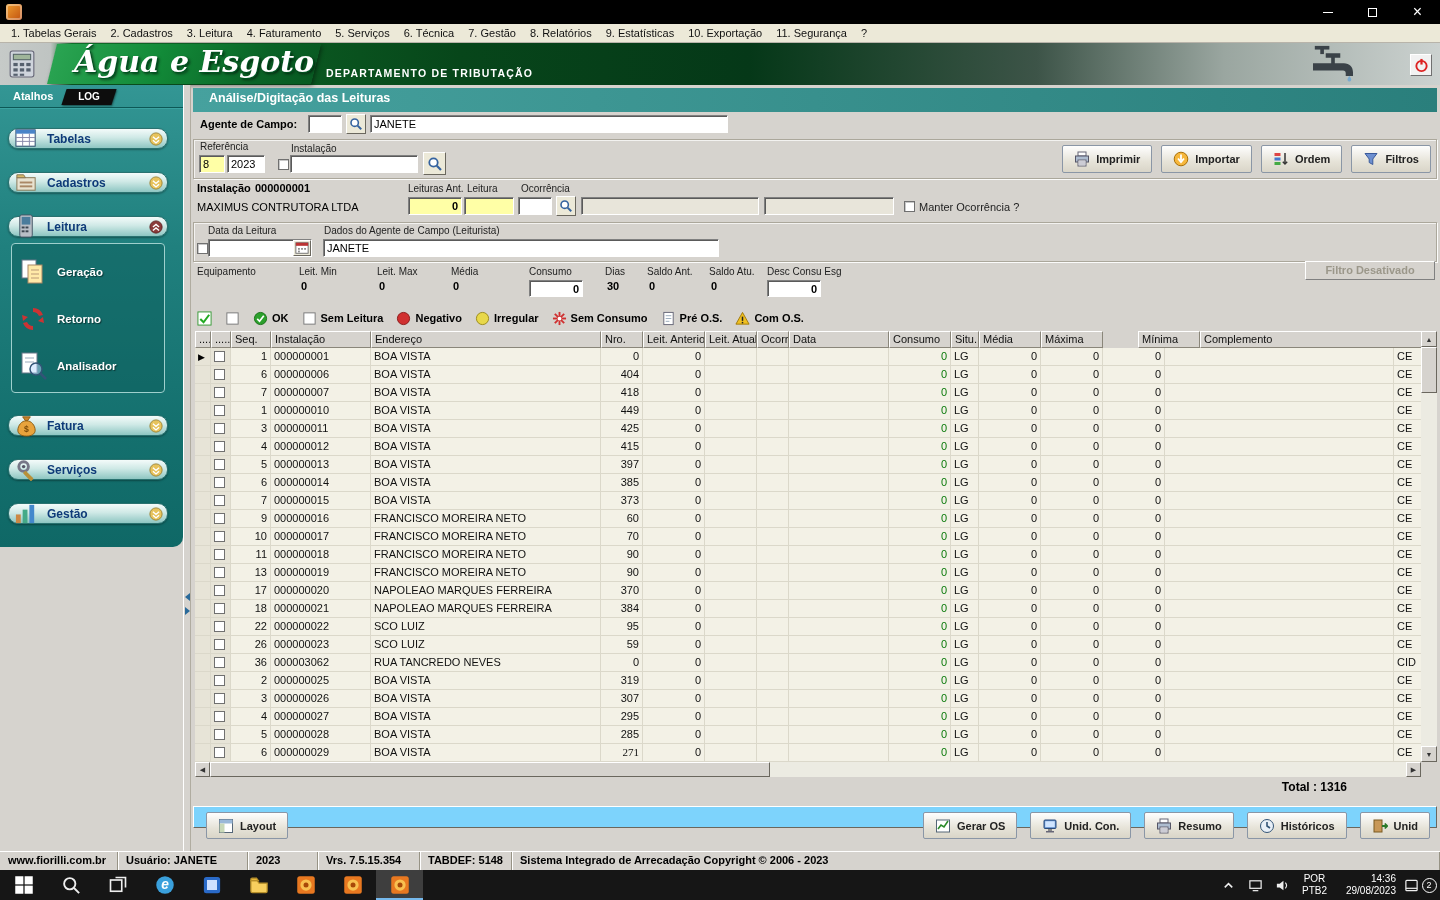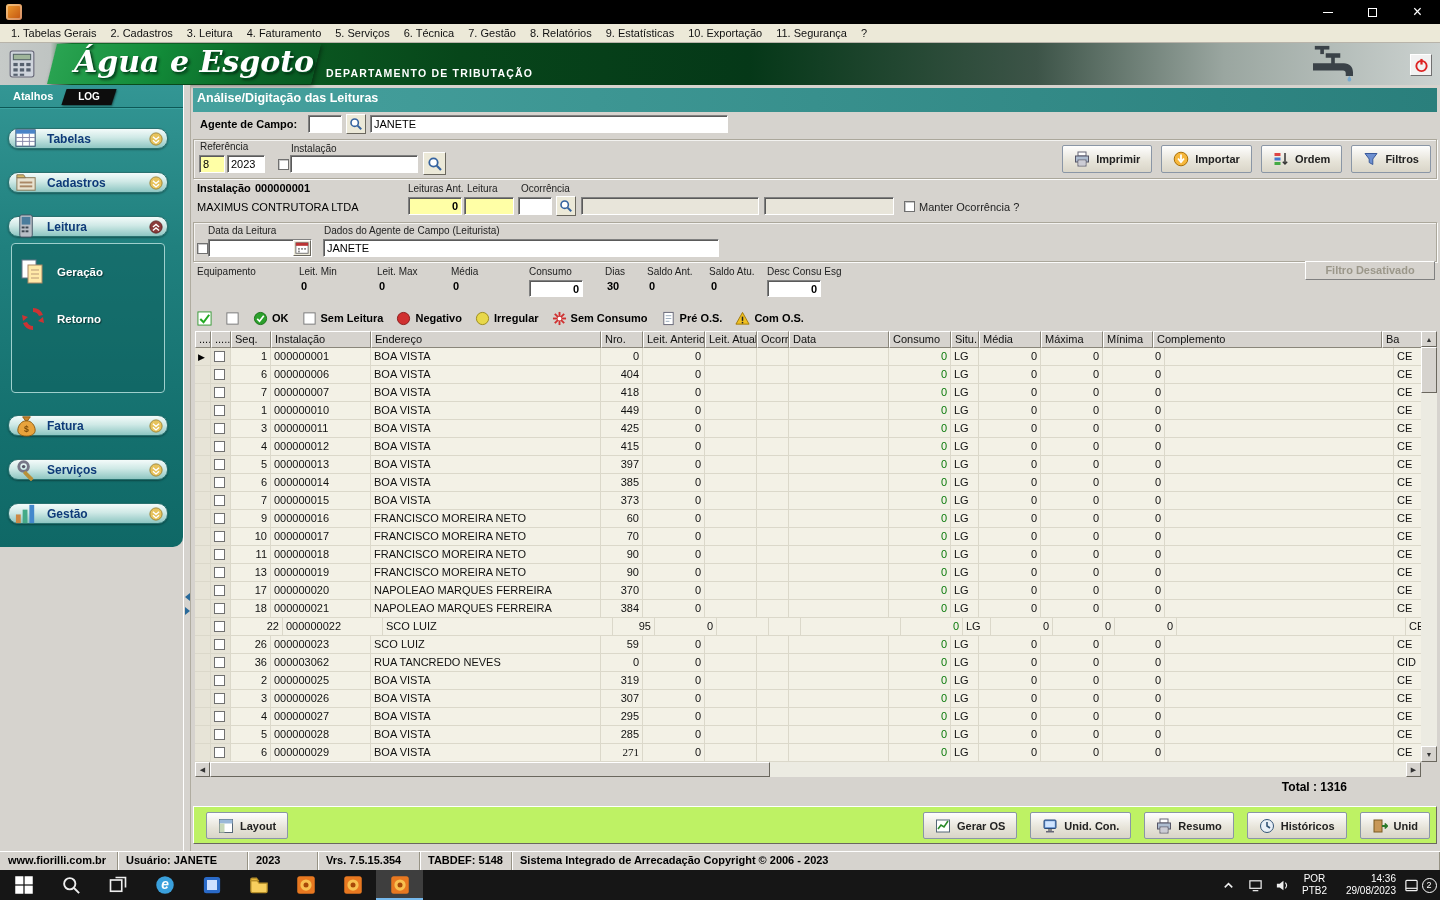--- a/index.html
+++ b/index.html
@@ -59,21 +59,21 @@
   .sub-item { display:flex; align-items:center; gap:9px; height:47px; }
   .sub-ico { width:30px; height:30px; flex:0 0 auto; }
   .sub-label { color:#fff; font-weight:bold; font-size:11.5px; text-shadow:1px 1px 1px rgba(0,0,0,.5); }
   .splitter { position:absolute; left:183px; top:85px; width:8px; height:766px; background:#d6d3ce; border-left:1px solid #fff; border-right:1px solid #b0aca0; }
   .split-arr { position:absolute; left:1px; width:0; height:0; border-top:4px solid transparent; border-bottom:4px solid transparent; }
   .arr-l { top:508px; border-right:5px solid #2a6a9a; }
   .arr-r { top:522px; border-left:5px solid #2a6a9a; }
 
   
   .main-title { position:absolute; left:193px; top:88px; width:1244px; height:24px;
-    background:linear-gradient(90deg,#46a19e,#2a7f7c); color:#fff; font-weight:bold; font-size:12.5px; line-height:20px; padding-left:4px; }
+    background:linear-gradient(90deg,#46a19e,#2a7f7c); color:#fff; font-weight:bold; font-size:12.5px; line-height:20px; padding-left:16px; }
   .lbl { position:absolute; font-size:11px; font-weight:bold; color:#000; white-space:nowrap; }
   .lbl-sm { position:absolute; font-size:10px; color:#222; white-space:nowrap; }
   .inp { position:absolute; height:18px; background:#fff; border:1px solid #808080; border-right-color:#fff; border-bottom-color:#fff;
     box-shadow:inset 1px 1px 0 #5a5a5a; font-size:11px; padding:0 3px; font-family:"Liberation Sans",sans-serif; }
   .yellow { background:#ffffa6; }
   .ra { text-align:right; }
   .panelbox { background:#e8e5da; }
   .sq-btn { position:absolute; width:20px; height:20px; background:#ece9d8; border:1px solid; border-color:#fff #6a675e #6a675e #fff; display:flex; align-items:center; justify-content:center; padding:0; }
   .etched { position:absolute; border:1px solid #aba79b; box-shadow:1px 1px 0 rgba(255,255,255,.9), inset 1px 1px 0 rgba(255,255,255,.7); }
   .chk { width:11px; height:11px; background:#fff; border:1px solid #707070; box-shadow:inset 1px 1px 0 #c8c8c8; display:inline-block; }
@@ -108,21 +108,21 @@
   .row-ind { font-size:9px; color:#000; }
   .chkbox { width:11px; height:11px; background:#fff; border:1px solid #707070; display:inline-block; margin-top:3px; }
   .vscroll { position:absolute; left:1421px; top:331px; width:16px; height:431px; background:#ecebe2; }
   .hscroll { position:absolute; left:195px; top:762px; width:1226px; height:15px; background:#ecebe2; }
   .scr-btn { position:absolute; background:#d6d3ce; border:1px solid; border-color:#fff #6a675e #6a675e #fff; color:#333;
     display:flex; align-items:center; justify-content:center; font-size:7px; }
   .scr-thumb { position:absolute; background:#d6d3ce; border:1px solid; border-color:#fff #6a675e #6a675e #fff; }
   .total-lbl { position:absolute; left:1205px; top:780px; width:142px; text-align:right; font-size:12px; font-weight:bold; }
 
   
-  .bottom-bar { position:absolute; left:193px; top:806px; width:1244px; height:38px; background:#bef264;
+  .bottom-bar { position:absolute; left:193px; top:806px; width:1244px; height:22px; background:#7dd3fc;
     border:1px solid; border-color:#fff #6a675e #6a675e #fff; }
   #layout-btn { position:absolute; left:12px; top:5px; }
   #bottom-actions { position:absolute; right:6px; top:5px; display:flex; gap:13px; }
 
   
   .statusbar { position:absolute; left:0; top:851px; width:1440px; height:19px; background:#d6d3ce; border-top:1px solid #fff; display:flex; }
   .sb-seg { font-size:11px; font-weight:bold; color:#000; line-height:17px; padding:0 8px; white-space:nowrap; overflow:hidden;
     border-right:1px solid #979385; box-shadow:1px 0 0 #fff; }
 
   
@@ -294,20 +294,32 @@
               <span class="ic sub-ico">
                 <svg viewBox="0 0 30 30">
                   <path d="M15 4a11 11 0 0 1 10 7l-4 1a7 7 0 0 0-6-4Z" fill="#c33"></path>
                   <path d="M15 26A11 11 0 0 1 5 19l4-1a7 7 0 0 0 6 4Z" fill="#c33"></path>
                   <path d="M25 13l1 6-6-2Z" fill="#c33"></path>
                   <path d="M5 17 4 11l6 2Z" fill="#c33"></path>
                 </svg>
               </span>
               <span class="sub-label">Retorno</span>
             </div>
+            <div class="sub-item">
+              <span class="ic sub-ico">
+                <svg viewBox="0 0 30 30">
+                  <rect x="4" y="2" width="15" height="20" fill="#fff" stroke="#678"></rect>
+                  <line x1="7" y1="7" x2="16" y2="7" stroke="#9ab"></line>
+                  <line x1="7" y1="11" x2="16" y2="11" stroke="#9ab"></line>
+                  <circle cx="18" cy="18" r="6" fill="rgba(190,220,255,.5)" stroke="#357" stroke-width="1.5"></circle>
+                  <line x1="22.5" y1="22.5" x2="28" y2="28" stroke="#357" stroke-width="2.5"></line>
+                </svg>
+              </span>
+              <span class="sub-label">Analisador</span>
+            </div>
           </div>
           <div class="pill" style="top: 307px;">
             <span class="ic pill-ico">
               <svg viewBox="0 0 26 26">
                 <path d="M13 8c-5 0-9 5-9 10 0 4 4 6 9 6s9-2 9-6c0-5-4-10-9-10Z" fill="#e8a33c" stroke="#8a5a10"></path>
                 <path d="M9 4h8l-3 4h-2Z" fill="#c8832c" stroke="#8a5a10"></path>
                 <text x="13" y="20" font-size="9" fill="#7a4a08" text-anchor="middle" font-weight="bold">$</text>
               </svg>
             </span>
             <span class="pill-label">Fatura</span>
@@ -612,21 +624,21 @@
       <div class="gh-cell" style="width: 230px;">Endereço</div>
       <div class="gh-cell" style="width: 42px;">Nro.</div>
       <div class="gh-cell" style="width: 62px;">Leit. Anterior</div>
       <div class="gh-cell" style="width: 52px;">Leit. Atual</div>
       <div class="gh-cell" style="width: 32px;">Ocorr</div>
       <div class="gh-cell" style="width: 100px;">Data</div>
       <div class="gh-cell" style="width: 62px;">Consumo</div>
       <div class="gh-cell" style="width: 28px;">Situ.</div>
       <div class="gh-cell" style="width: 62px;">Média</div>
       <div class="gh-cell" style="width: 62px;">Máxima</div>
-      <div class="gh-cell" style="width: 50px;">Mínima</div>
+      <div class="gh-cell" style="width: 62px; margin-left: 35px;">Mínima</div>
       <div class="gh-cell" style="width: 229px;">Complemento</div>
       <div class="gh-cell" style="width: 40px;">Ba</div>
     </div>
   <div class="grid-body" id="grid-body">
       <div class="g-row">
         <div class="g-cell g-fixed" style="width: 16px;"><span class="row-ind">▶</span></div>
         <div class="g-cell g-fixed" style="width: 20px;"><span class="chkbox"></span></div>
         <div class="g-cell num" style="width: 40px;">1</div>
         <div class="g-cell" style="width: 100px;">000000001</div>
         <div class="g-cell" style="width: 230px;">BOA VISTA</div>
@@ -905,21 +917,21 @@
         <div class="g-cell" style="width: 28px;">LG</div>
         <div class="g-cell num" style="width: 62px;">0</div>
         <div class="g-cell num" style="width: 62px;">0</div>
         <div class="g-cell num" style="width: 62px;">0</div>
         <div class="g-cell" style="width: 229px;"></div>
         <div class="g-cell" style="width: 40px;">CE</div>
       </div>
       <div class="g-row">
         <div class="g-cell g-fixed" style="width: 16px;"></div>
         <div class="g-cell g-fixed" style="width: 20px;"><span class="chkbox"></span></div>
-        <div class="g-cell num" style="width: 52px;">22</div>
+        <div class="g-cell num" style="width: 40px;">22</div>
         <div class="g-cell" style="width: 100px;">000000022</div>
         <div class="g-cell" style="width: 230px;">SCO LUIZ</div>
         <div class="g-cell num" style="width: 42px;">95</div>
         <div class="g-cell num" style="width: 62px;">0</div>
         <div class="g-cell num" style="width: 52px;"></div>
         <div class="g-cell" style="width: 32px;"></div>
         <div class="g-cell" style="width: 100px;"></div>
         <div class="g-cell num green" style="width: 62px;">0</div>
         <div class="g-cell" style="width: 28px;">LG</div>
         <div class="g-cell num" style="width: 62px;">0</div>

